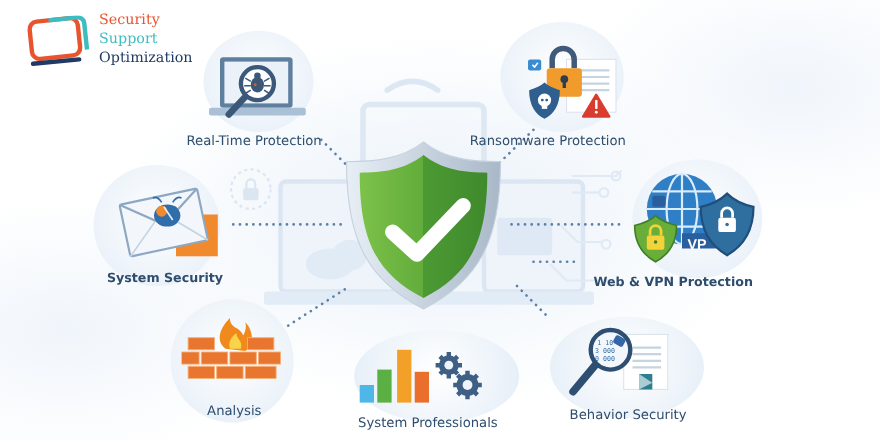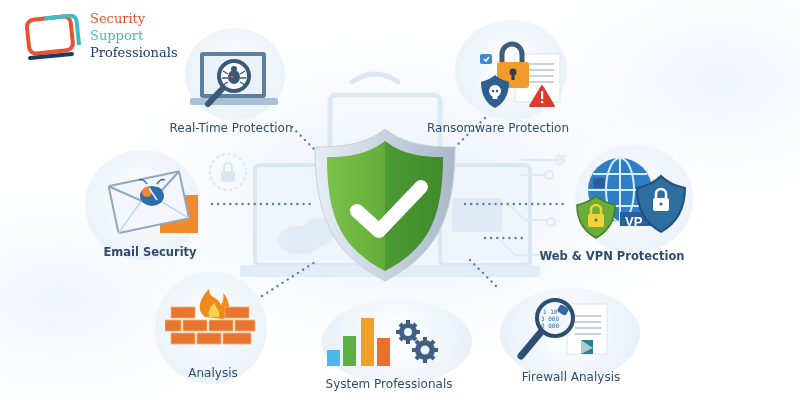--- a/index.html
+++ b/index.html
@@ -83,21 +83,21 @@
 
 <div class="logo">
   <svg class="abs" style="left:4px;top:4px" width="60" height="52">
     <rect x="6" y="4" width="44" height="34" rx="7" fill="none" stroke="#e8542e" stroke-width="4" transform="rotate(-6 28 22)"></rect>
     <path d="M24 4 H50 a6 6 0 0 1 6 6 V34" stroke="#3dbcc2" stroke-width="4" fill="none" transform="rotate(-6 28 22)"></path>
     <path d="M8 44 L50 40" stroke="#1f3a64" stroke-width="4" stroke-linecap="round"></path>
   </svg>
   <div class="logo-text">
     <div class="logo-l1">Security</div>
     <div class="logo-l2">Support</div>
-    <div class="logo-l3">Professionals</div>
+    <div class="logo-l3">Optimization</div>
   </div>
 </div>
 
 <svg class="abs" style="left:305px;top:125px" width="160" height="160">
   <defs>
     <linearGradient id="rimg" x1="0" x2="1">
         <stop offset="0" stop-color="#e7eef5"></stop>
         <stop offset="1" stop-color="#a9b8c8"></stop>
       </linearGradient>
     <linearGradient id="greeng" x1="0" x2="1">
@@ -158,21 +158,21 @@
     <rect x="8" y="10" width="72" height="48" rx="2" fill="#f3f7fb" stroke="#8ea8c3" stroke-width="2"></rect>
     <path d="M8 10 L44 36 L80 10" stroke="#8ea8c3" stroke-width="2" fill="none"></path>
     <path d="M8 58 L36 32 M80 58 L52 32" stroke="#c3d3e3" stroke-width="1.5"></path>
   </g>
   <ellipse cx="47" cy="28" rx="12" ry="10" fill="#2f6eaa"></ellipse>
   <circle cx="42" cy="24" r="5" fill="#f08a2c"></circle>
   <circle cx="52" cy="24" r="5" fill="#2f6eaa"></circle>
   <path d="M42 16 q-4 -6 -8 -4 M52 16 q4 -6 8 -4" stroke="#2f6eaa" stroke-width="1.5" fill="none"></path>
   <path d="M44 20 L52 32" stroke="#e3eef8" stroke-width="1.5"></path>
 </svg>
-<div class="label bold" style="left:150px;top:245px;font-size:11.5px">Email Security</div>
+<div class="label bold" style="left:150px;top:245px;font-size:11.5px">System Security</div>
 
 <div class="bubble" style="left:575px;top:145px;width:118px;height:108px"></div>
 <svg class="abs" style="left:575px;top:150px" width="120" height="95">
   <circle cx="45" cy="40" r="32" fill="#2f7fc6"></circle>
   <g stroke="#d8ecfb" stroke-width="2" fill="none">
     <ellipse cx="45" cy="40" rx="14" ry="32"></ellipse>
     <path d="M13 40 H77 M45 8 V72 M18 24 H72 M18 56 H72"></path>
   </g>
   <path d="M45 62 h30 a6 6 0 0 1 0 14 h-30 Z" fill="#2a5f9e"></path>
   <text x="50" y="76" font-family="Liberation Sans, sans-serif" font-weight="bold" font-size="13" fill="#ffffff">VP</text>
@@ -233,13 +233,13 @@
     </g>
   <path d="M76 50 L88 50 L88 64 L76 64 Z" fill="#2d7f8f"></path>
   <path d="M76 50 L88 58 L76 64 Z" fill="#ffffff" opacity="0.6"></path>
   <circle cx="50" cy="28" r="18" fill="#f3f7fb" stroke="#2f4f72" stroke-width="4"></circle>
   <text x="38" y="24" font-family="DejaVu Sans Mono, monospace" font-size="6" fill="#2f6eaa">1 10</text>
   <text x="36" y="31" font-family="DejaVu Sans Mono, monospace" font-size="6" fill="#2f6eaa">3 000</text>
   <text x="36" y="38" font-family="DejaVu Sans Mono, monospace" font-size="6" fill="#2f6eaa">0 000</text>
   <rect x="53" y="16" width="10" height="8" rx="2" fill="#3566a6" transform="rotate(30 58 20)"></rect>
   <path d="M36 42 L16 66" stroke="#2f4f72" stroke-width="7" stroke-linecap="round"></path>
 </svg>
-<div class="label" style="left:571px;top:370px">Firewall Analysis</div>
+<div class="label" style="left:571px;top:370px">Behavior Security</div>
 
 </body></html>

